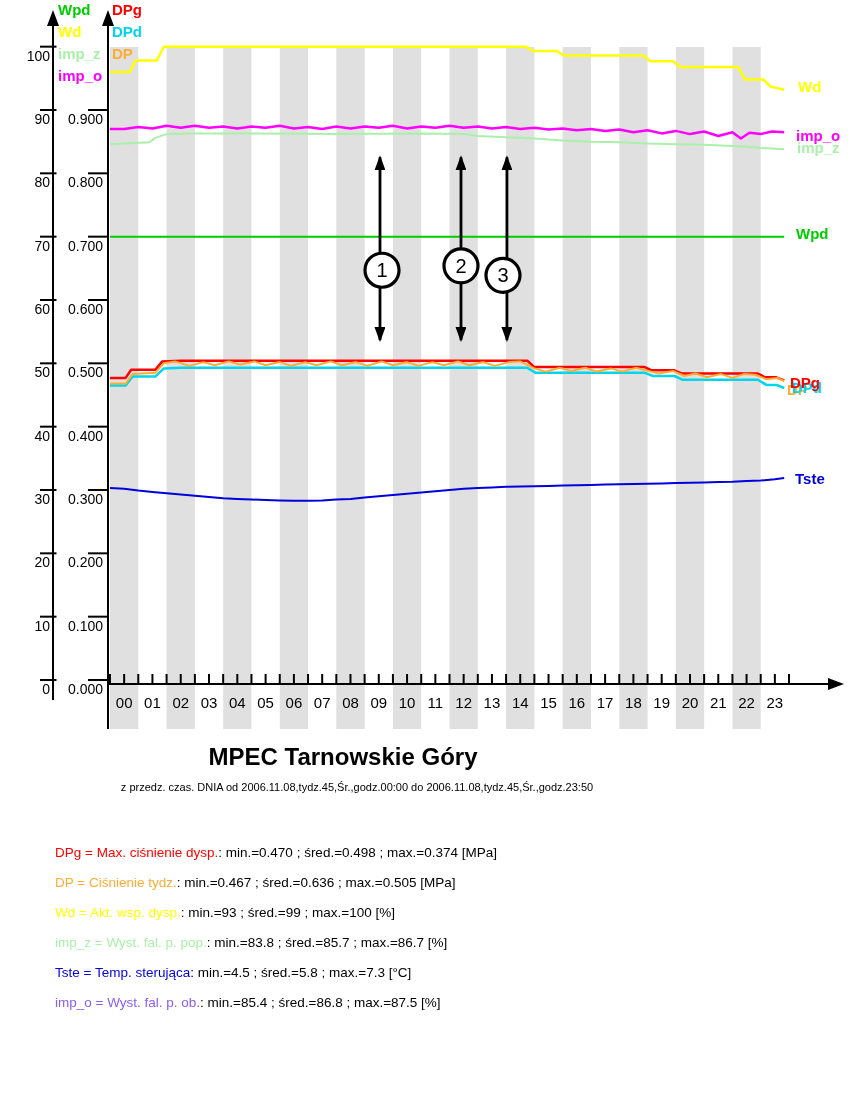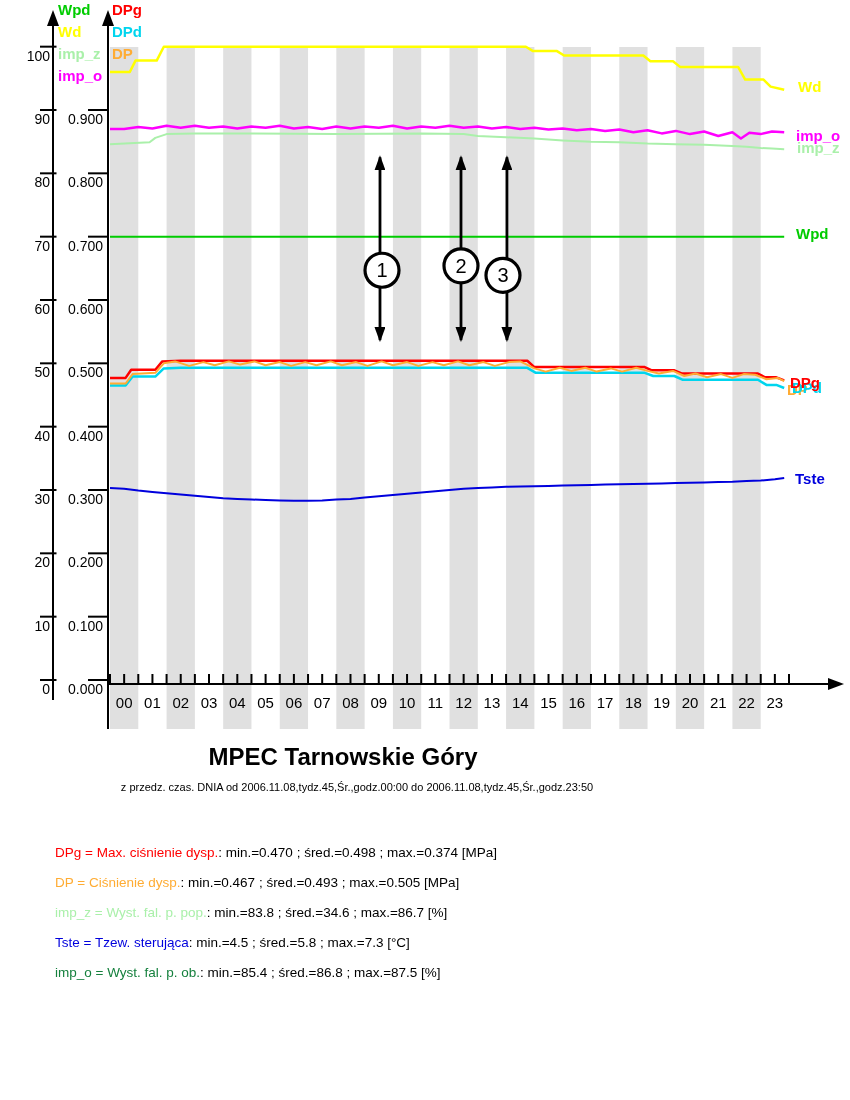--- a/index.html
+++ b/index.html
@@ -210,18 +210,19 @@
       </g>
     </svg>
 
   <div class="title-block">
     <div class="title-line">MPEC Tarnowskie Góry</div>
     <div class="subtitle-line">z przedz. czas. DNIA od 2006.11.08,tydz.45,Śr.,godz.00:00 do 2006.11.08,tydz.45,Śr.,godz.23:50</div>
   </div>
 
   <div class="legend-block" id="legend-block">
       <div class="legend-row"><span class="legend-name" style="color: rgb(255, 0, 0);">DPg = Max. ciśnienie dysp.</span><span class="legend-rest">: min.=0.470 ; śred.=0.498 ; max.=0.374 [MPa]</span></div>
-      <div class="legend-row"><span class="legend-name" style="color: rgb(255, 172, 51);">DP = Ciśnienie dysp.</span><span class="legend-rest">: min.=0.467 ; śred.=0.493 ; max.=0.505 [MPa]</span></div>
-      <div class="legend-row"><span class="legend-name" style="color: rgb(170, 240, 170);">imp_z = Wyst. fal. p. pop.</span><span class="legend-rest">: min.=83.8 ; śred.=34.6 ; max.=86.7 [%]</span></div>
-      <div class="legend-row"><span class="legend-name" style="color: rgb(0, 0, 221);">Tste = Tzew. sterująca</span><span class="legend-rest">: min.=4.5 ; śred.=5.8 ; max.=7.3 [°C]</span></div>
-      <div class="legend-row"><span class="legend-name" style="color: #15803d;">imp_o = Wyst. fal. p. ob.</span><span class="legend-rest">: min.=85.4 ; śred.=86.8 ; max.=87.5 [%]</span></div>
+      <div class="legend-row"><span class="legend-name" style="color: rgb(255, 172, 51);">DP = Ciśnienie tydz.</span><span class="legend-rest">: min.=0.467 ; śred.=0.636 ; max.=0.505 [MPa]</span></div>
+      <div class="legend-row"><span class="legend-name" style="color: rgb(255, 255, 0);">Wd = Akt. wsp. dysp.</span><span class="legend-rest">: min.=93 ; śred.=99 ; max.=100 [%]</span></div>
+      <div class="legend-row"><span class="legend-name" style="color: rgb(170, 240, 170);">imp_z = Wyst. fal. p. pop.</span><span class="legend-rest">: min.=83.8 ; śred.=85.7 ; max.=86.7 [%]</span></div>
+      <div class="legend-row"><span class="legend-name" style="color: rgb(0, 0, 221);">Tste = Temp. sterująca</span><span class="legend-rest">: min.=4.5 ; śred.=5.8 ; max.=7.3 [°C]</span></div>
+      <div class="legend-row"><span class="legend-name" style="color: #8b5cf6;">imp_o = Wyst. fal. p. ob.</span><span class="legend-rest">: min.=85.4 ; śred.=86.8 ; max.=87.5 [%]</span></div>
     </div>
 </div>
 
 </body></html>

